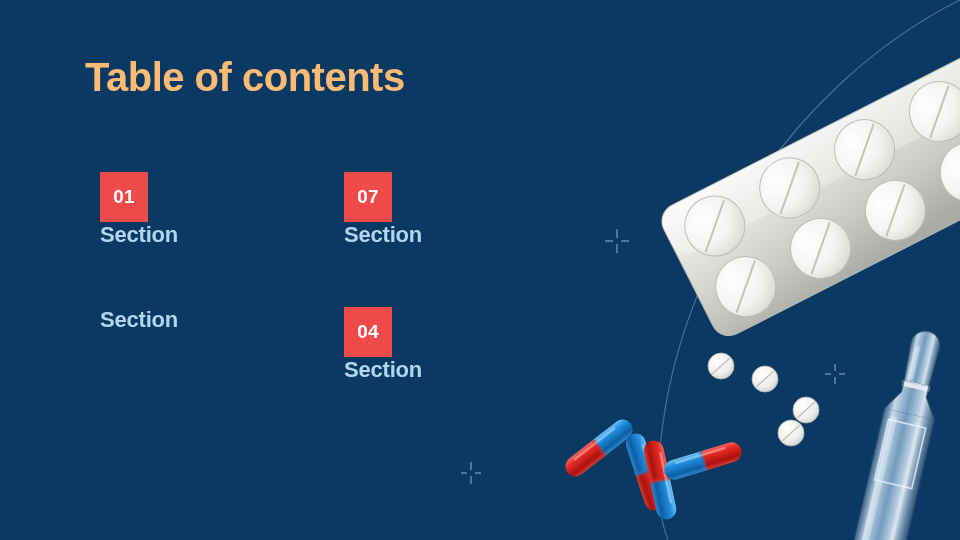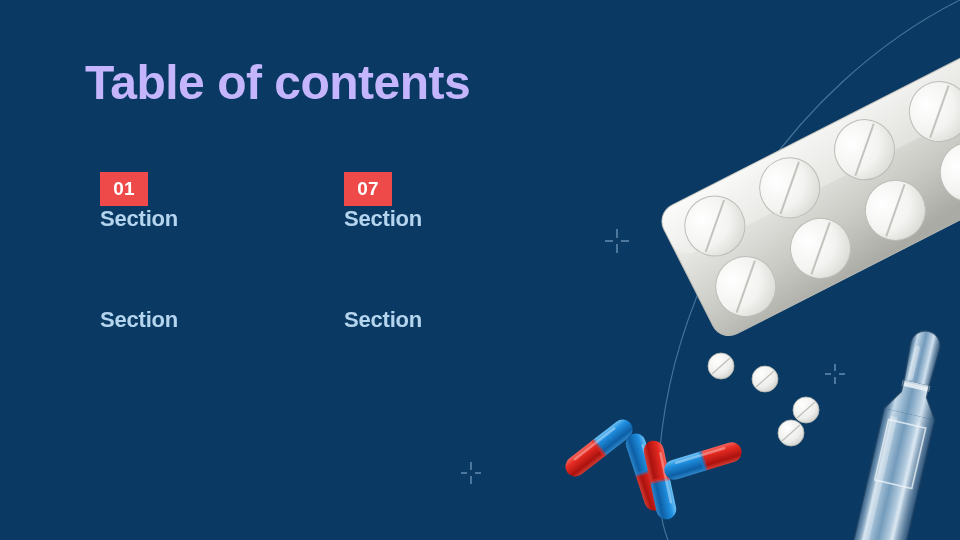--- a/index.html
+++ b/index.html
@@ -23,43 +23,43 @@
     width: 960px;
     height: 540px;
     pointer-events: none;
   }
 
   
   .title {
     position: absolute;
     left: 85px;
     top: 55px;
-    font-size: 48px;
+    font-size: 40px;
     font-weight: bold;
     letter-spacing: -0.5px;
-    color: #c4b5fd;
+    color: #fdba74;
     white-space: nowrap;
   }
 
   
   .toc {
     position: absolute;
     left: 100px;
     top: 172px;
     width: 400px;
     display: grid;
     grid-template-columns: 244px 244px;
     grid-template-rows: 135px 135px;
   }
   .toc-item {
     position: relative;
   }
   .badge {
     width: 48px;
-    height: 34px;
+    height: 50px;
     background: #ee4a4a;
     display: flex;
     align-items: center;
     justify-content: center;
     color: #ffffff;
     font-size: 19px;
     font-weight: bold;
     letter-spacing: 0.3px;
   }
   .sec-label {
@@ -109,20 +109,23 @@
         <span>07</span>
       </div>
       <div class="sec-label">Section</div>
     </div>
 
     <div class="toc-item">
       <div class="sec-label">Section</div>
     </div>
 
     <div class="toc-item">
+      <div class="badge">
+        <span>04</span>
+      </div>
       <div class="sec-label">Section</div>
     </div>
 
   </div>
 
   <svg class="cross" style="left:604px; top:228px;" width="26" height="26" viewBox="0 0 26 26">
     <line x1="13" y1="1" x2="13" y2="10" stroke="#5e87ab" stroke-width="1.6"></line>
     <line x1="13" y1="16" x2="13" y2="25" stroke="#5e87ab" stroke-width="1.6"></line>
     <line x1="1" y1="13" x2="9" y2="13" stroke="#5e87ab" stroke-width="1.6"></line>
     <line x1="17" y1="13" x2="25" y2="13" stroke="#5e87ab" stroke-width="1.6"></line>

